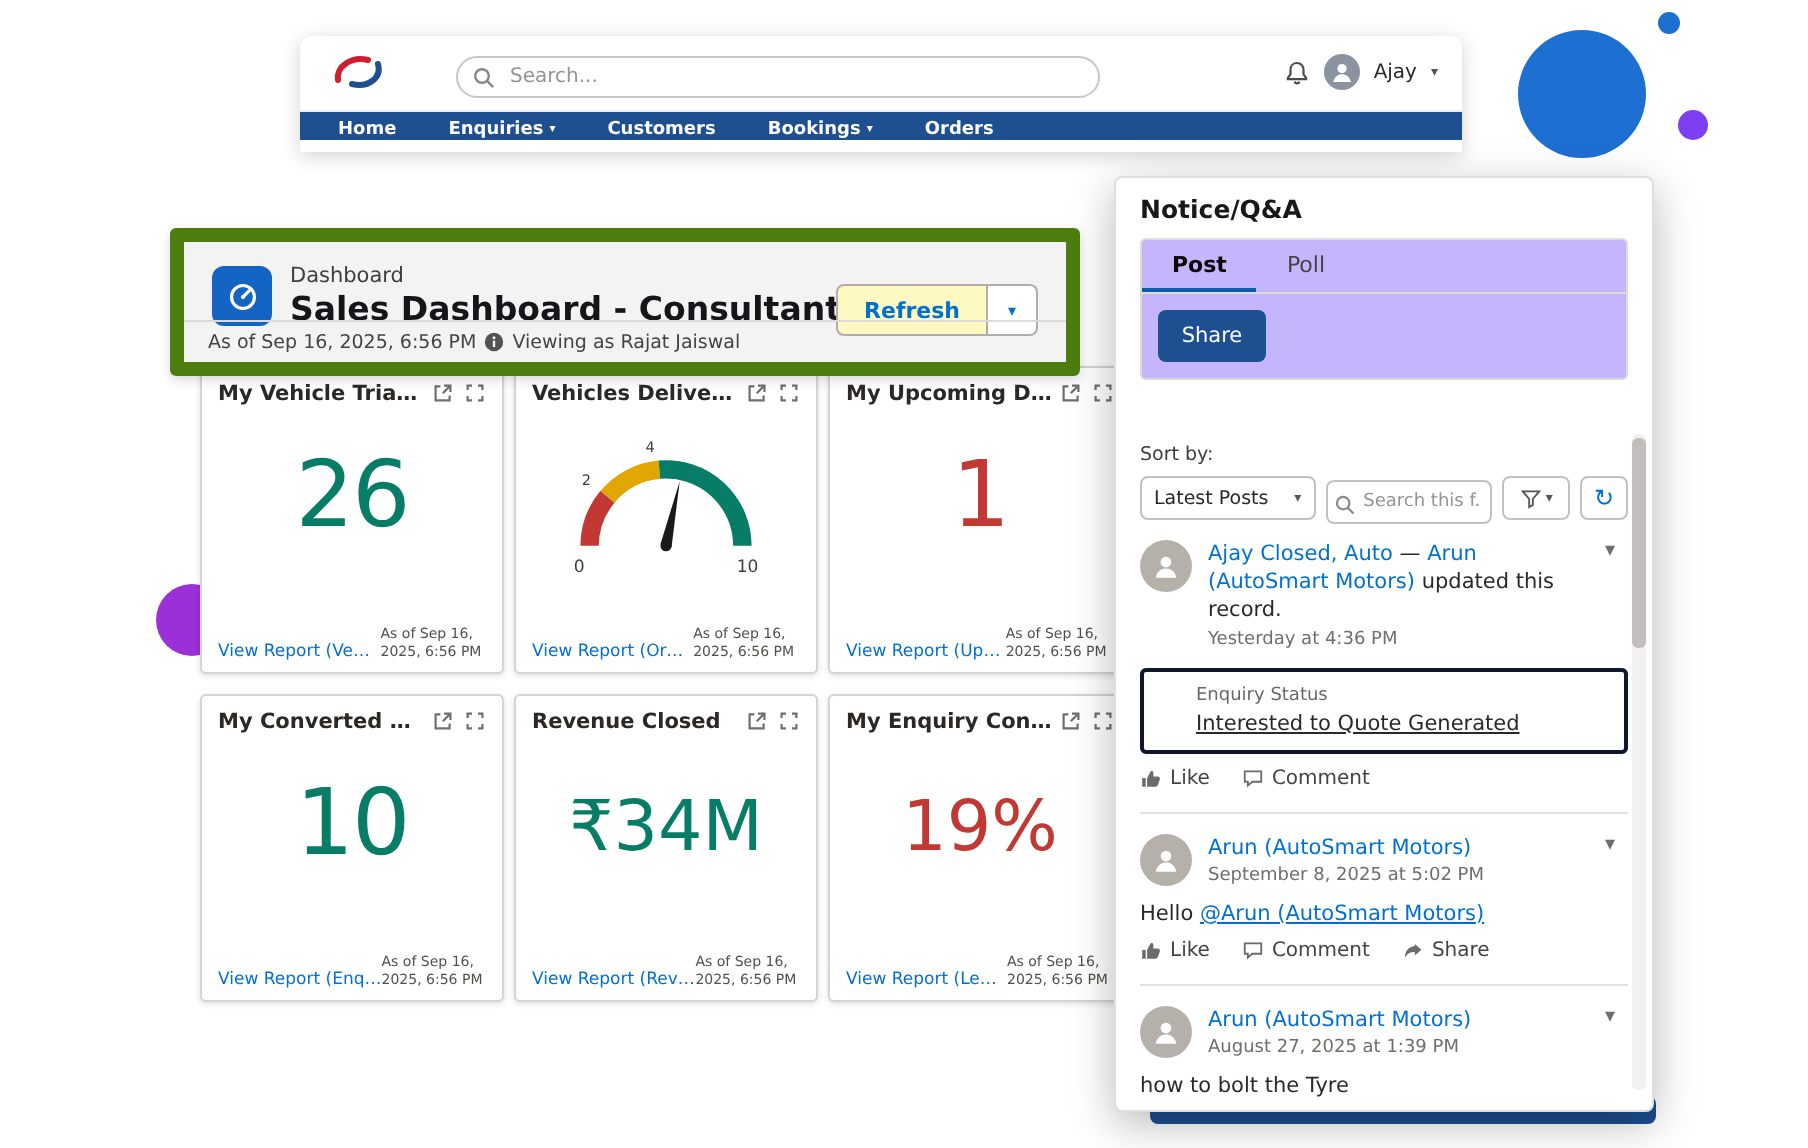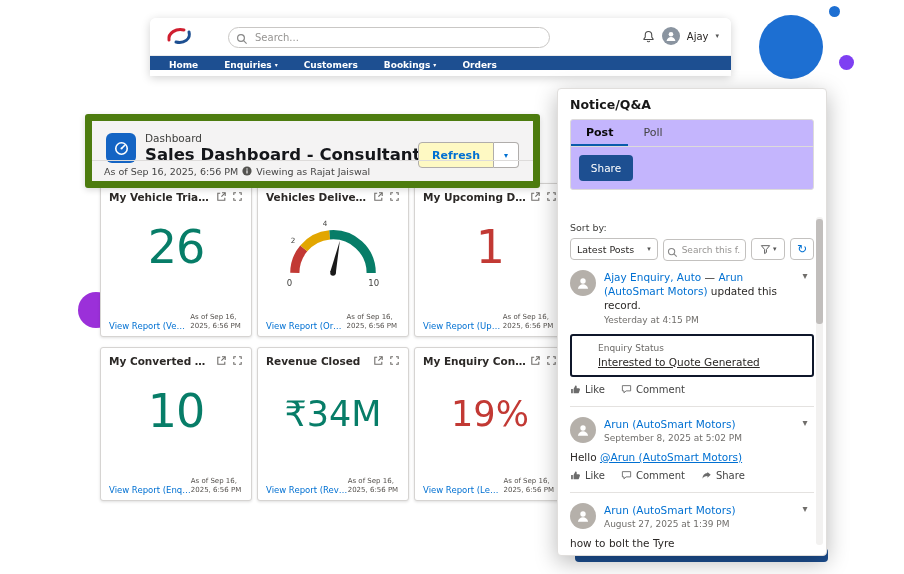--- a/index.html
+++ b/index.html
@@ -398,26 +398,26 @@
   <div class="post">
     <div class="post-top">
       <span class="avatar">
         <svg width="14" height="14" viewBox="0 0 12 12">
             <circle cx="6" cy="4.3" r="2.3" fill="#fff"></circle>
             <path d="M1.6 11c.5-2.6 2.4-3.9 4.4-3.9s3.9 1.3 4.4 3.9z" fill="#fff"></path>
           </svg>
       </span>
       <div class="post-main">
         <div class="author-line">
-          <span class="author-link">Ajay Enquiry, Auto</span>
+          <span class="author-link">Ajay Closed, Auto</span>
           <span>—</span>
           <span class="author-link">Arun (AutoSmart Motors)</span>
           <span>updated this record.</span>
         </div>
-        <div class="timestamp">Yesterday at 4:15 PM</div>
+        <div class="timestamp">Yesterday at 4:36 PM</div>
       </div>
       <span class="post-chevron">▾</span>
     </div>
     <div class="record-box">
       <div class="record-label">Enquiry Status</div>
       <div class="record-value">Interested to Quote Generated</div>
     </div>
     <div class="actions">
       <span class="action">
         <svg width="11" height="11" viewBox="0 0 12 12">

